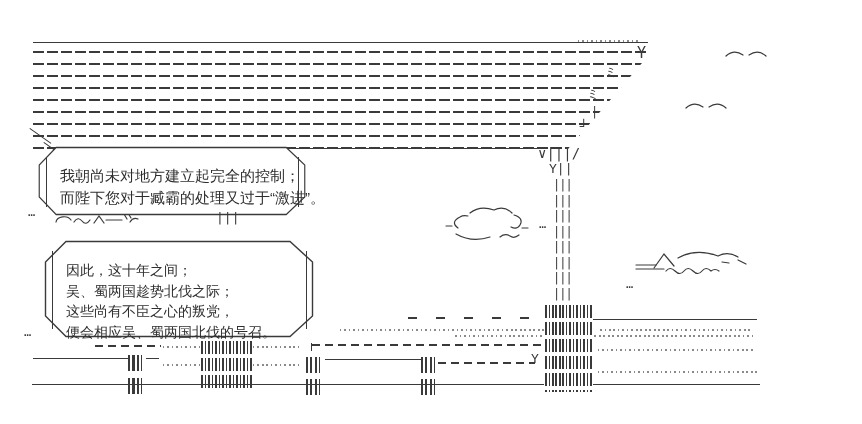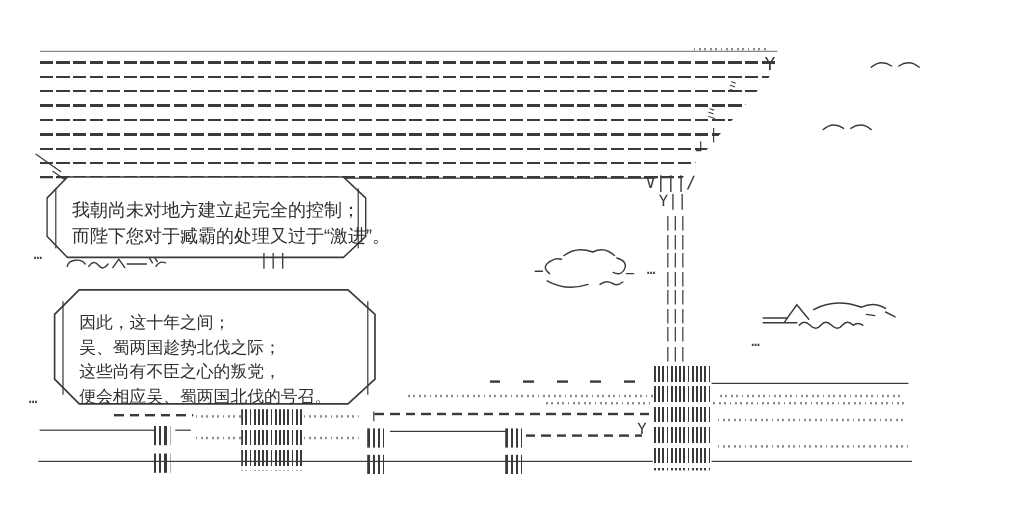--- a/index.html
+++ b/index.html
@@ -38,21 +38,21 @@
         letter-spacing:-1px;color:#3a3a3a;white-space:pre;}
 
   
   .bubble{position:absolute;z-index:5;}
   .bubble svg.outline{position:absolute;left:0;top:0;width:100%;height:100%;}
   .bubble polygon{fill:#ffffff;stroke:#3a3a3a;stroke-width:1.4;}
   .inner{position:absolute;left:8px;right:7px;top:11px;bottom:9px;
          border-left:1.4px solid #3a3a3a;border-right:1.4px solid #3a3a3a;}
   .btxt{margin:0;padding:6px 0 0 13px;font-family:"Liberation Sans",sans-serif;
         font-size:15px;line-height:22px;color:#2e2e2e;white-space:pre;}
-  .btxt.small{font-size:14px;line-height:20.5px;padding-top:9px;font-family:Liberation Serif, serif;}
+  .btxt.small{font-size:14px;line-height:20.5px;padding-top:9px;}
   .btxt.mid{padding-top:8px;}
 
   
   .deco{position:absolute;}
   .deco path{fill:none;stroke:#3a3a3a;stroke-width:1.2;stroke-linecap:round;}
 
   
   #accent-layer{position:absolute;inset:0;z-index:6;pointer-events:none;}
   .accent{position:absolute;font-family:"DejaVu Sans Mono",monospace;font-size:13px;
           line-height:1;color:#3a3a3a;white-space:pre;}

